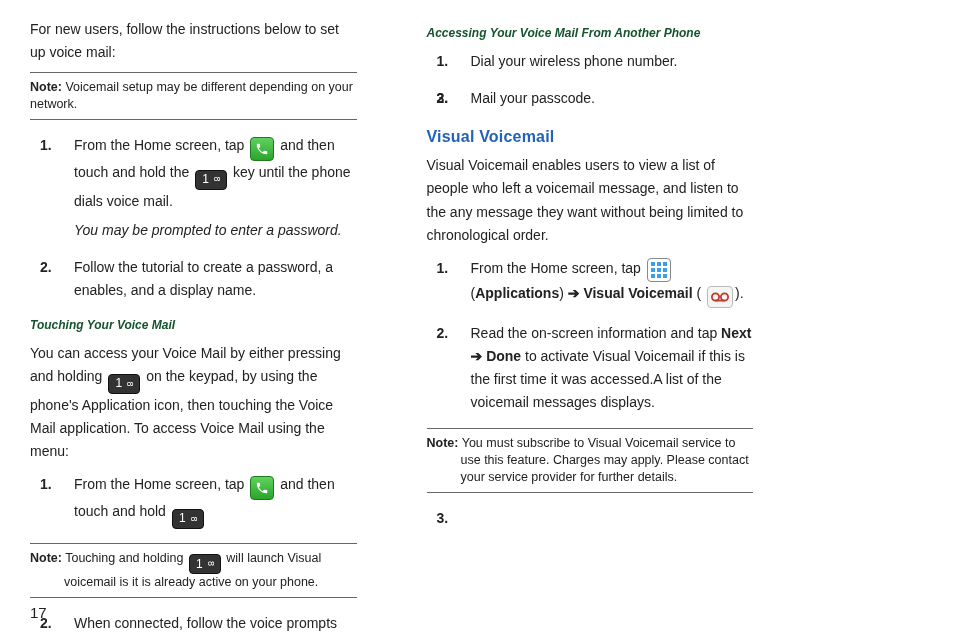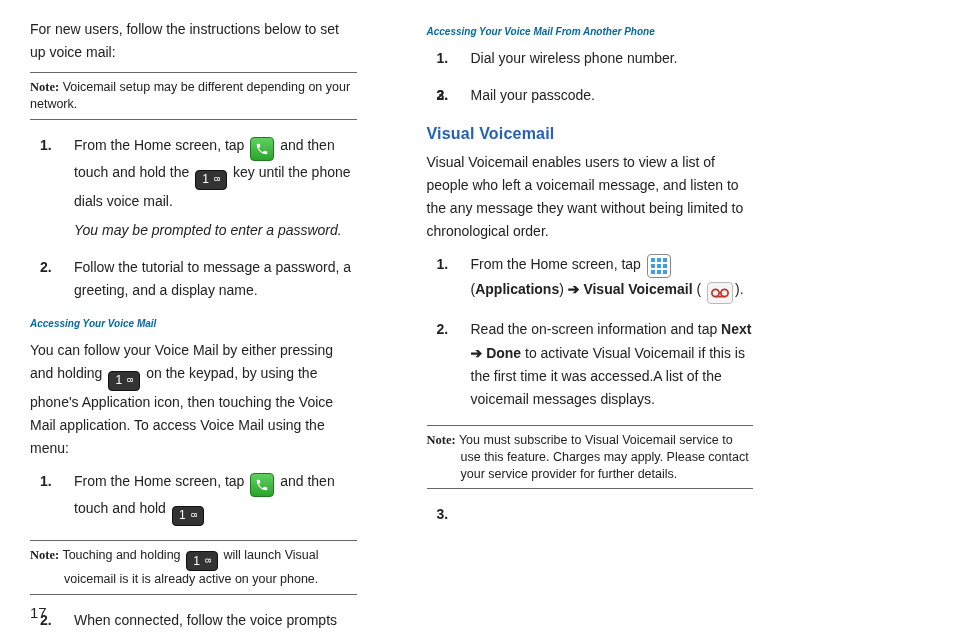--- a/index.html
+++ b/index.html
@@ -21,44 +21,44 @@
   }
   .lead { margin: 0 0 8px 0; }
   .ruled-note {
     border-top: 1px solid #666;
     border-bottom: 1px solid #666;
     padding: 6px 0;
     margin: 6px 0 14px 0;
     font-size: 12.5px;
     line-height: 1.35;
   }
-  .ruled-note .note-label { font-weight: bold; font-family: Liberation Serif, serif; }
+  .ruled-note .note-label { font-weight: bold; }
   .ruled-note.hanging { padding-left: 34px; text-indent: -34px; }
   ol.numlist {
     list-style: none;
     margin: 0 0 12px 10px;
     padding: 0;
   }
   ol.numlist > li {
     position: relative;
     padding-left: 34px;
     margin-bottom: 14px;
   }
   ol.numlist > li > .num {
     position: absolute;
     left: 0;
     top: 0;
     font-weight: bold;
   }
   .sub { display: block; margin-top: 6px; font-style: italic; }
   .h3 {
-    color: #0369a1;
+    color: #14532d;
     font-weight: bold;
     font-style: italic;
-    font-size: 10px;
+    font-size: 12px;
     margin: 6px 0 6px 0;
   }
   .h2 {
     color: #2262b8;
     font-weight: 800;
     font-size: 16px;
     font-family: Arial, Helvetica, sans-serif;
     margin: 10px 0 4px 0;
     letter-spacing: 0.2px;
   }
@@ -134,28 +134,28 @@
         <span> and then touch and hold the </span>
         <span class="icon icon-1key">
             <span class="d1">1</span>
             <span class="inf">8</span>
           </span>
         <span> key until the phone dials voice mail.</span>
         <span class="sub">You may be prompted to enter a password.</span>
       </li>
       <li>
         <span class="num">2.</span>
-        <span>Follow the tutorial to message a password, a greeting, and a display name.</span>
-      </li>
-    </ol>
-
-    <div class="h3">Accessing Your Voice Mail</div>
+        <span>Follow the tutorial to create a password, a enables, and a display name.</span>
+      </li>
+    </ol>
+
+    <div class="h3">Touching Your Voice Mail</div>
 
     <p class="para">
-      <span>You can follow your Voice Mail by either pressing and holding </span>
+      <span>You can access your Voice Mail by either pressing and holding </span>
       <span class="icon icon-1key">
           <span class="d1">1</span>
           <span class="inf">8</span>
         </span>
       <span> on the keypad, by using the phone's Application icon, then touching the Voice Mail application. To access Voice Mail using the menu:</span>
     </p>
 
     <ol class="numlist">
       <li>
         <span class="num">1.</span>

